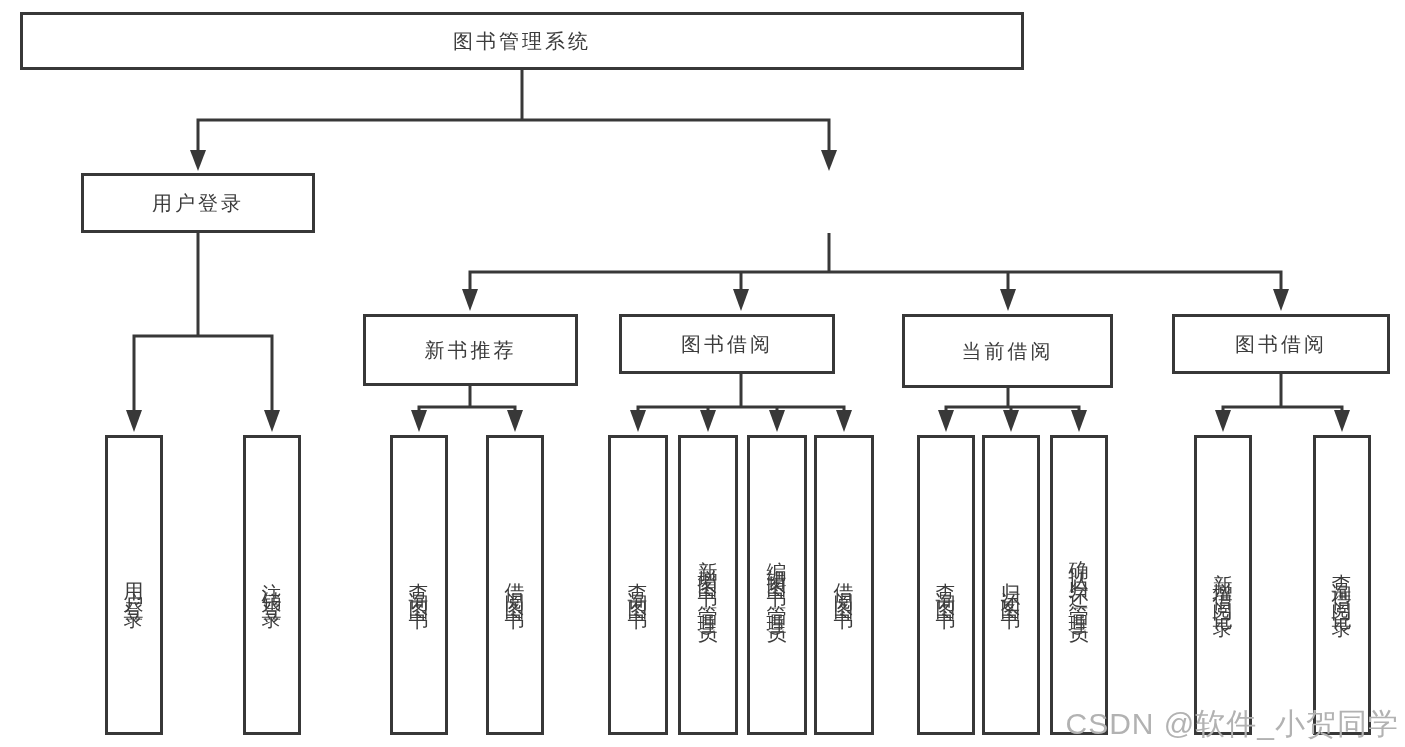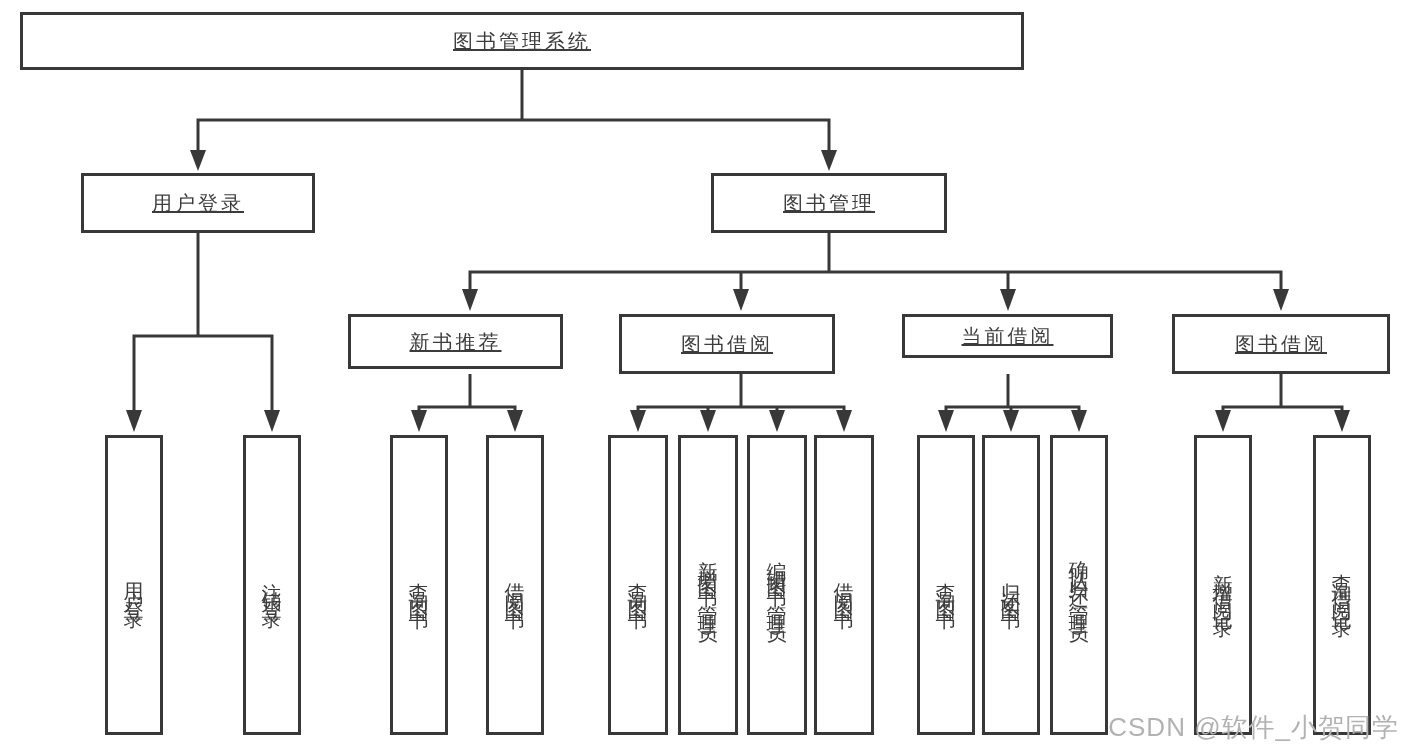--- a/index.html
+++ b/index.html
@@ -12,25 +12,25 @@
   body{background:var(--background);font-family:"Liberation Sans",sans-serif;}
   #stage{position:relative;width:1405px;height:747px;background:var(--background);overflow:hidden;}
   #connectors{position:absolute;left:0;top:0;}
   #connectors path{stroke:var(--line);stroke-width:3;fill:none;}
   #connectors polygon{fill:var(--line);stroke:none;}
   .box{
     position:absolute;box-sizing:border-box;background:var(--background);
     border:3px solid var(--line);display:flex;align-items:center;justify-content:center;
     color:var(--text);font-size:20px;line-height:1;
   }
-  .box.h span{letter-spacing:3px;white-space:nowrap;text-decoration:underline;}
+  .box.h span{letter-spacing:3px;white-space:nowrap;}
   .box.v span{writing-mode:vertical-rl;text-orientation:mixed;letter-spacing:9px;line-height:1;}
   #watermark{
     position:absolute;right:6px;bottom:2px;color:var(--watermark);
-    font-size:26px;letter-spacing:1px;white-space:nowrap;
+    font-size:30px;letter-spacing:1px;white-space:nowrap;
   }
 </style>
 </head>
 <body>
 
 <div id="stage">
 
   <svg id="connectors" width="1405" height="747">
     <g>
       <path d="M522,70 V120"></path>
@@ -86,31 +86,28 @@
     </g>
   </svg>
 
   <div class="box h" style="left:20px;top:12px;width:1004px;height:58px">
     <span>图书管理系统</span>
   </div>
 
   <div class="box h" style="left:81px;top:173px;width:234px;height:60px">
     <span>用户登录</span>
   </div>
-  <div class="box h" style="left:711px;top:173px;width:236px;height:60px">
-    <span>图书管理</span>
-  </div>
 
-  <div class="box h" style="left:348px;top:314px;width:215px;height:55px">
+  <div class="box h" style="left:363px;top:314px;width:215px;height:72px">
     <span>新书推荐</span>
   </div>
   <div class="box h" style="left:619px;top:314px;width:216px;height:60px">
     <span>图书借阅</span>
   </div>
-  <div class="box h" style="left:902px;top:314px;width:211px;height:44px">
+  <div class="box h" style="left:902px;top:314px;width:211px;height:74px">
     <span>当前借阅</span>
   </div>
   <div class="box h" style="left:1172px;top:314px;width:218px;height:60px">
     <span>图书借阅</span>
   </div>
 
   <div class="box v" style="left:105px;top:435px;width:58px;height:300px">
     <span>用户登录</span>
   </div>
   <div class="box v" style="left:243px;top:435px;width:58px;height:300px">

